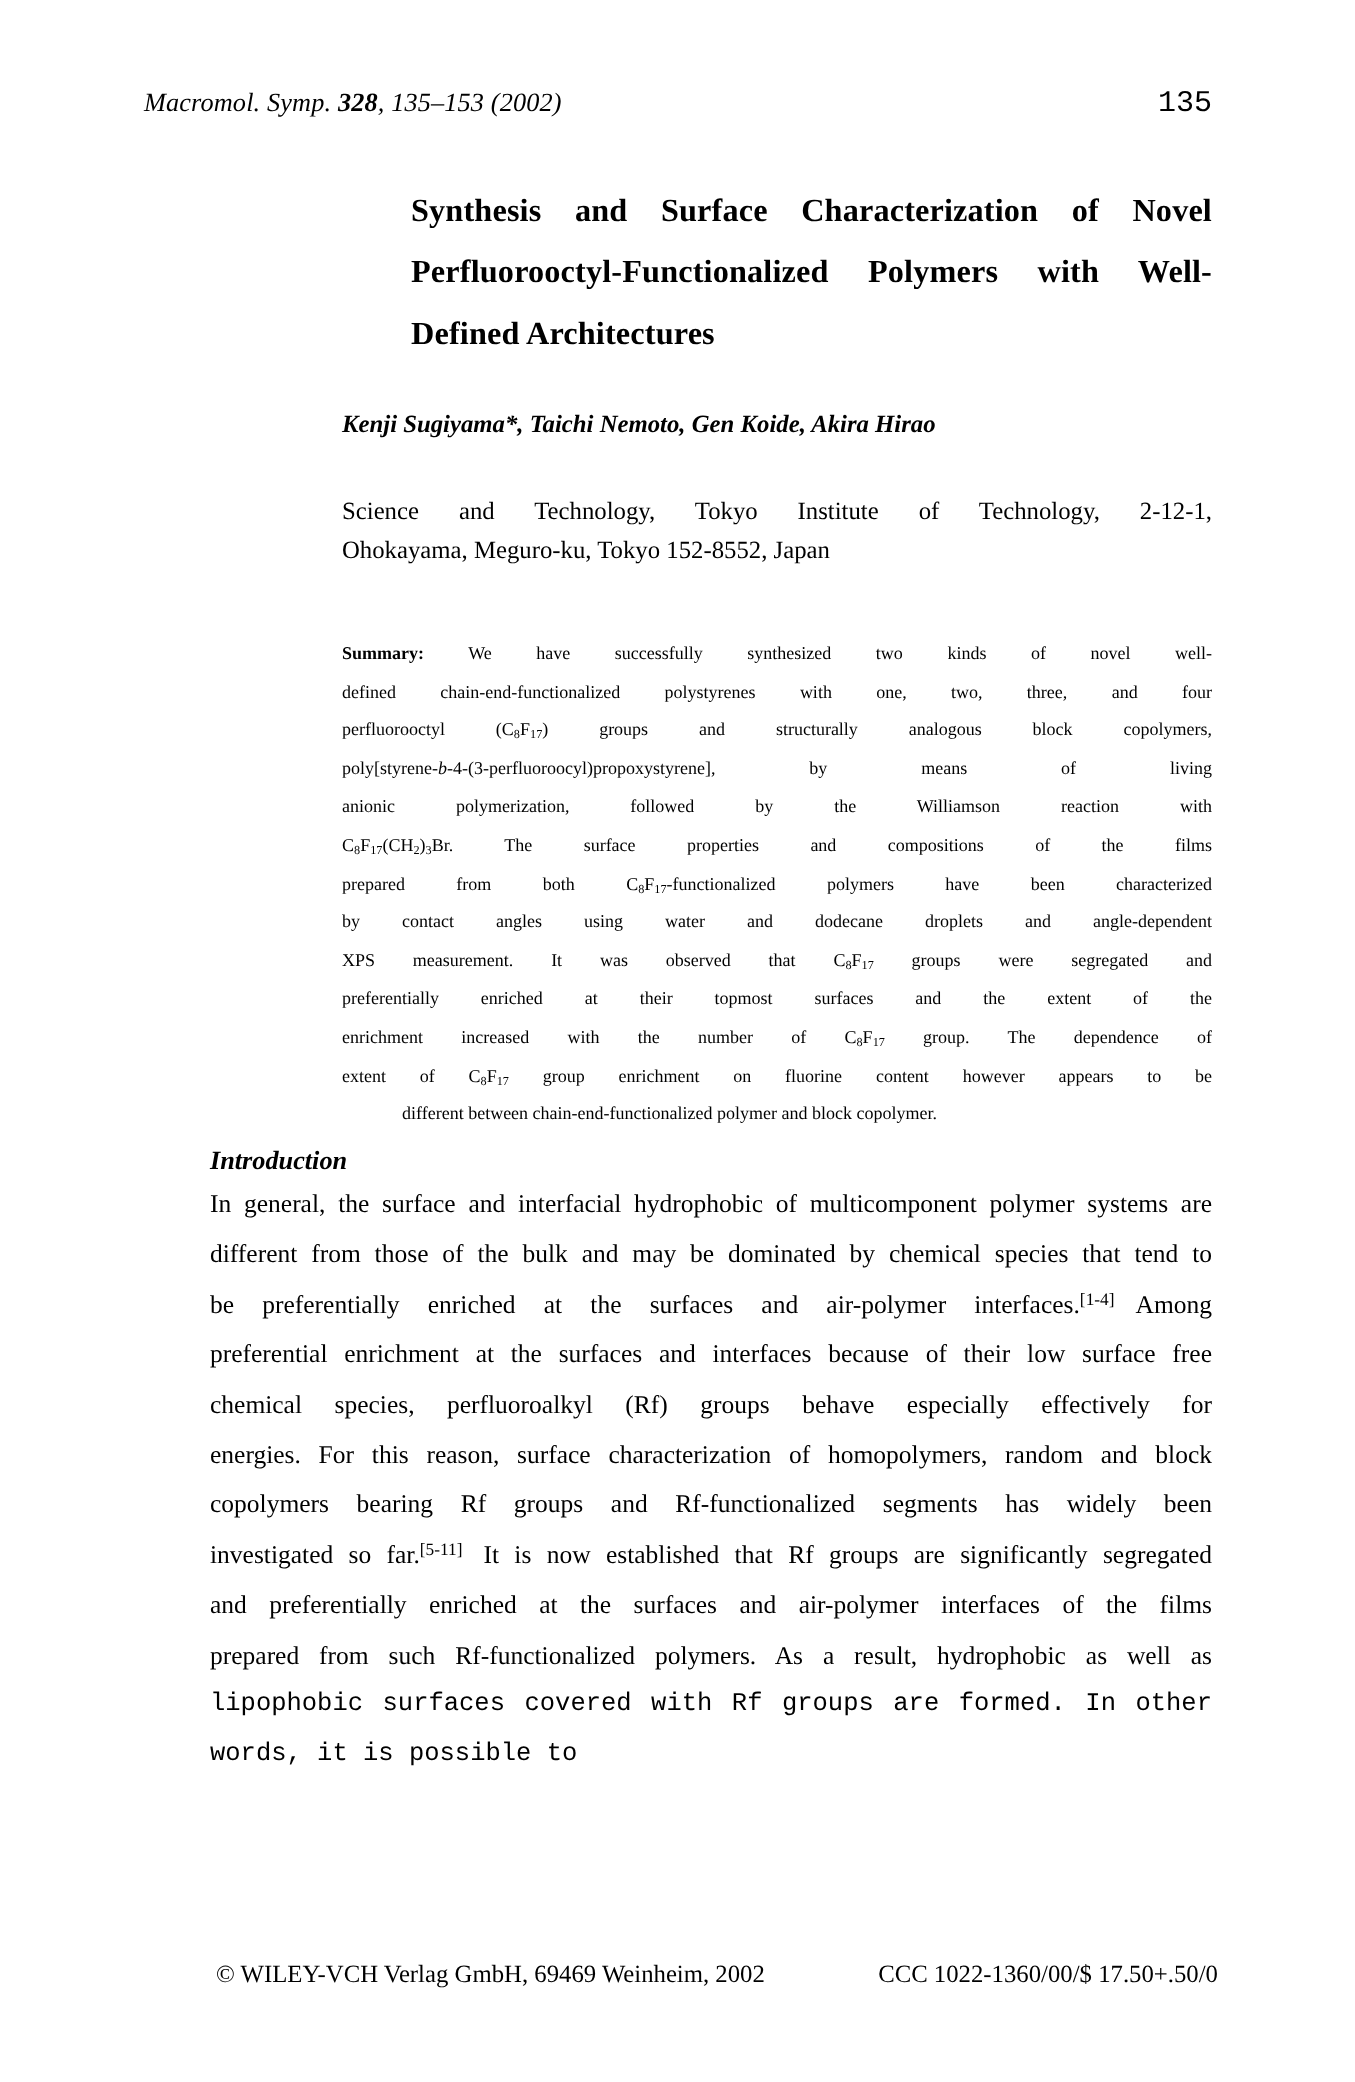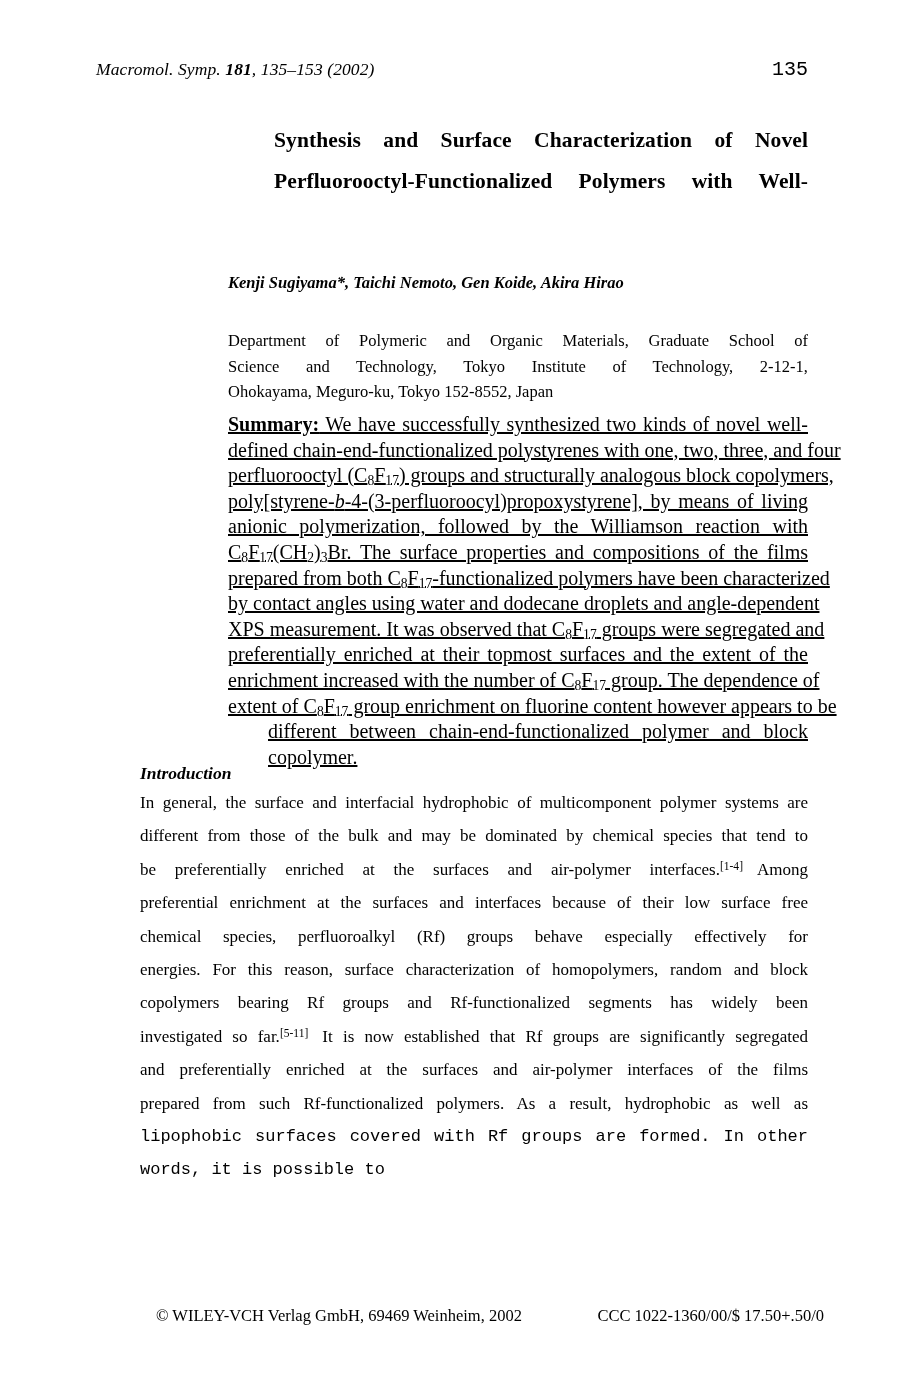--- a/index.html
+++ b/index.html
@@ -98,27 +98,26 @@
     text-align-last: justify;
   }
   .affiliation .ln.last {
     text-align-last: left;
   }
 
   
   .summary {
     position: absolute;
     left: 228px;
-    top: 412px;
-    width: 580px;
-    font-size: 20px;
+    top: 423px;
+    width: 580px;
+    font-size: 12px;
     line-height: 25.6px;
     text-align: justify;
     text-align-last: left;
-    text-decoration: underline;
   }
   .summary .ln {
     display: block;
     text-align: justify;
     text-align-last: justify;
     white-space: nowrap;
   }
   .summary .ln.last {
     text-align-last: left;
     white-space: normal;
@@ -168,50 +167,50 @@
   .body-text .ln.last {
     text-align-last: left;
     white-space: normal;
     font-family: Liberation Mono, monospace;
   }
   .body-text .gap { display: inline-block; width: 14px; }
 
   
   .footer {
     position: absolute;
-    left: 156px;
+    left: 144px;
     top: 1306px;
     width: 668px;
     display: flex;
     align-items: baseline;
     justify-content: space-between;
     font-size: 16.5px;
   }
   .footer .copyright { white-space: nowrap; }
   .footer .ccc { white-space: nowrap; }
 </style>
 </head>
 <body>
 
 <div class="page">
 
   <div class="running-head">
-    <div class="journal-ref"><span>Macromol. Symp.</span> <span class="vol">181</span><span>, 135–153 (2002)</span></div>
+    <div class="journal-ref"><span>Macromol. Symp.</span> <span class="vol">328</span><span>, 135–153 (2002)</span></div>
     <div class="folio">135</div>
   </div>
 
   <h1 class="article-title">
     <span class="ln">Synthesis and Surface Characterization of Novel</span>
     <span class="ln">Perfluorooctyl-Functionalized Polymers with Well-</span>
+    <span class="ln last">Defined Architectures</span>
   </h1>
 
   <div class="authors">Kenji Sugiyama*, Taichi Nemoto, Gen Koide, Akira Hirao</div>
 
   <div class="affiliation">
-    <span class="ln">Department of Polymeric and Organic Materials, Graduate School of</span>
     <span class="ln">Science and Technology, Tokyo Institute of Technology, 2-12-1,</span>
     <span class="ln last">Ohokayama, Meguro-ku, Tokyo 152-8552, Japan</span>
   </div>
 
   <div class="summary">
     <span class="ln"><span class="lbl">Summary:</span><span> We have successfully synthesized two kinds of novel well-</span></span>
     <span class="ln">defined chain-end-functionalized polystyrenes with one, two, three, and four</span>
     <span class="ln"><span>perfluorooctyl (C</span><sub>8</sub><span>F</span><sub>17</sub><span>) groups and structurally analogous block copolymers,</span></span>
     <span class="ln"><span>poly[styrene-</span><i>b</i><span>-4-(3-perfluoroocyl)propoxystyrene], by means of living</span></span>
     <span class="ln">anionic polymerization, followed by the Williamson reaction with</span>

